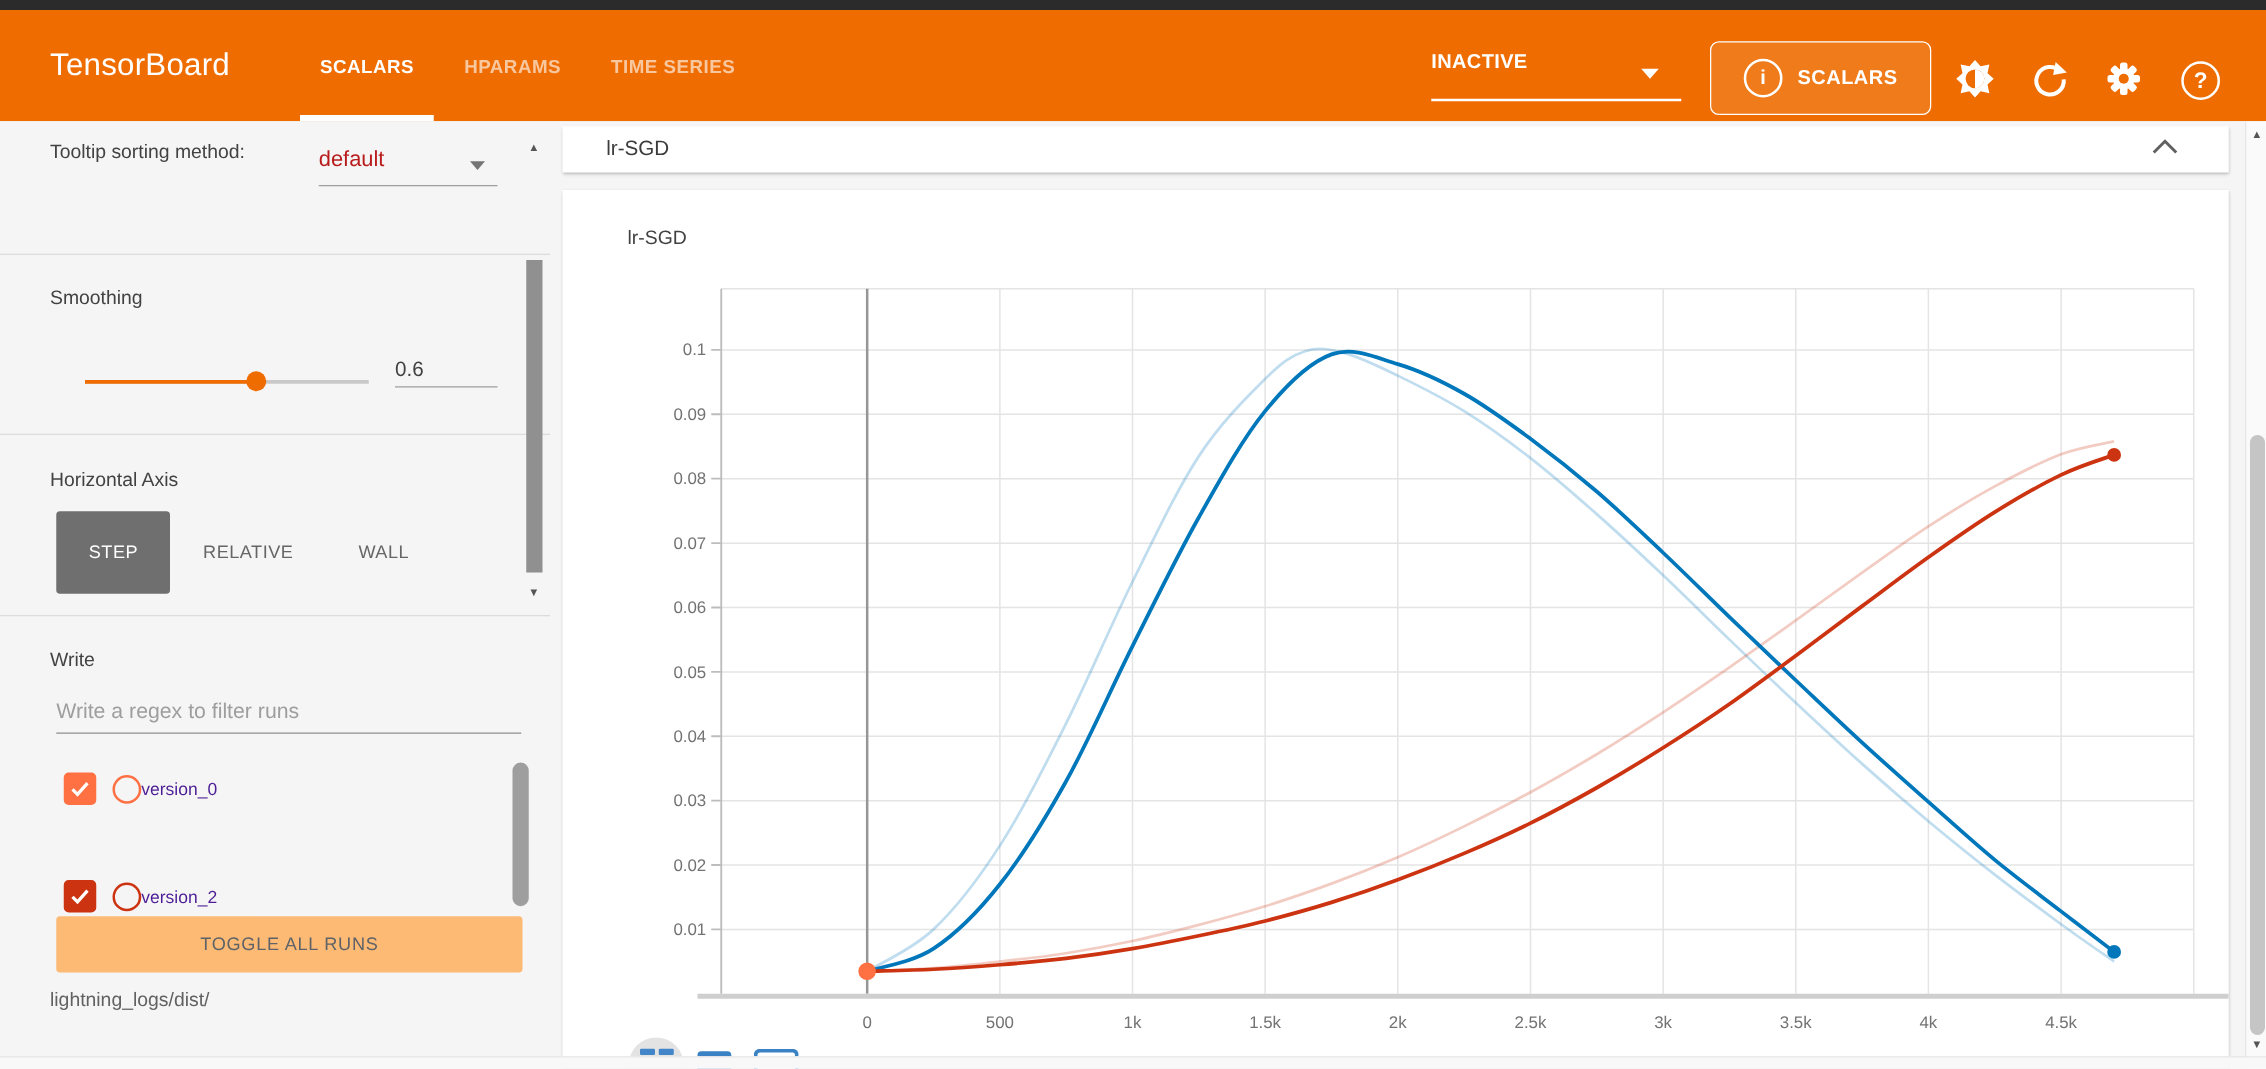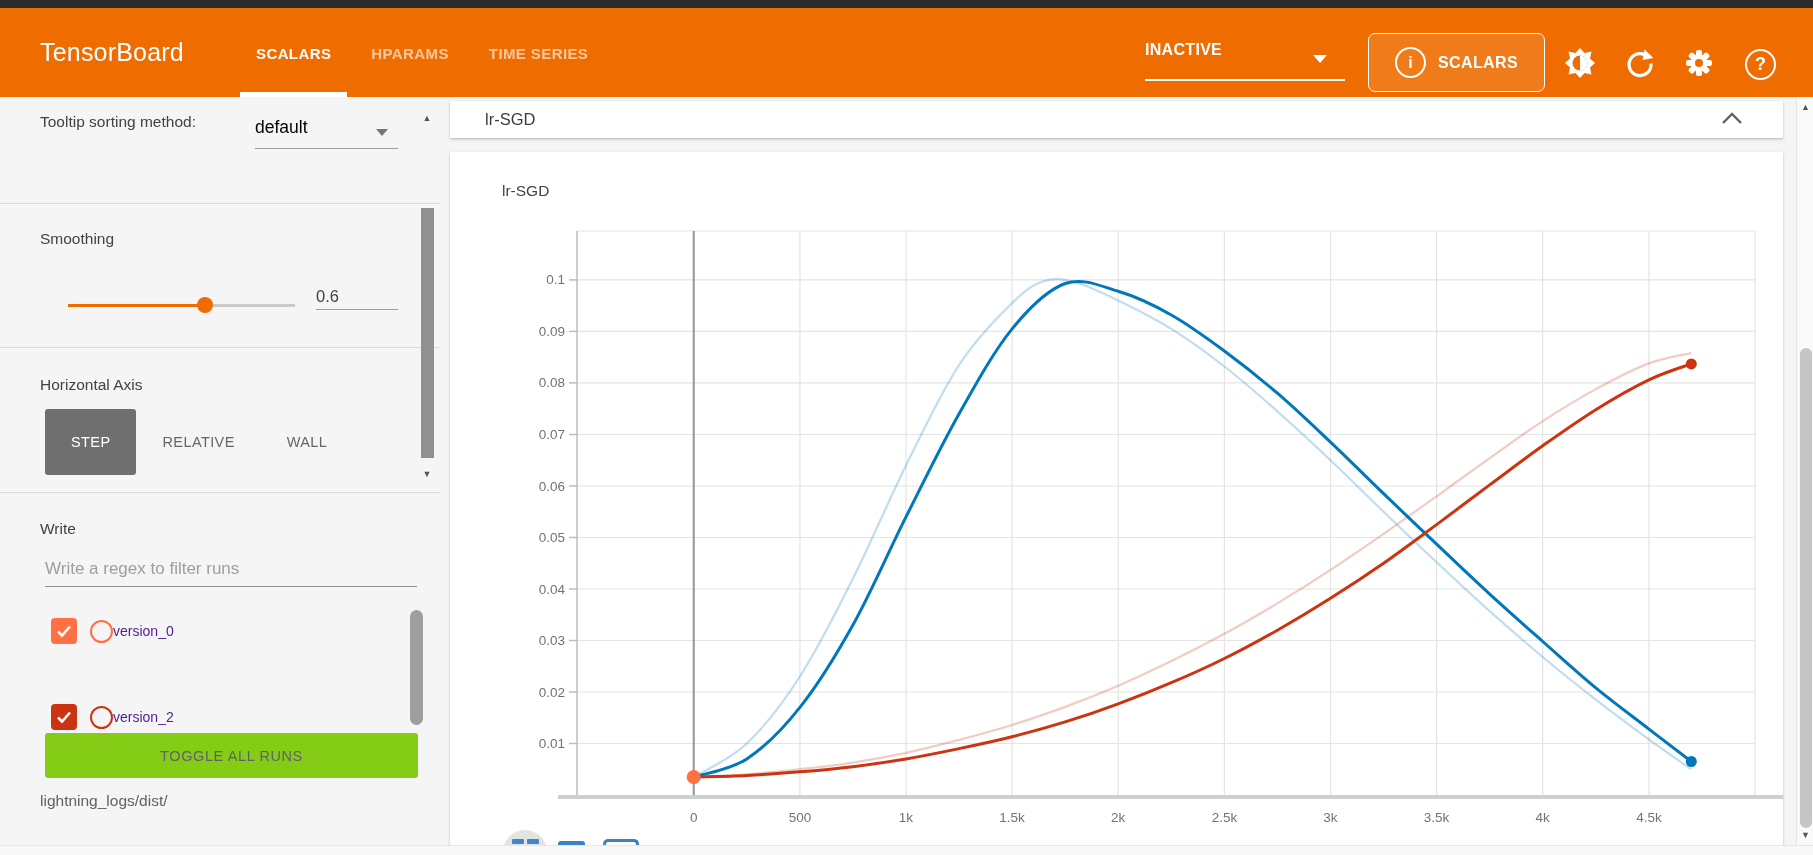--- a/index.html
+++ b/index.html
@@ -32,21 +32,21 @@
   .hicon svg{display:block;}
   #help-icon{top:41px;width:27px;height:27px;border:2.8px solid #fff;border-radius:50%;color:#fff;
       font-size:18px;font-weight:700;text-align:center;line-height:26px;}
 
   
   #sidebar{left:0;top:97px;width:440px;height:758px;background:#f5f5f5;}
   .divider{left:0;width:440px;height:1px;background:#dcdcdc;}
   .side-label{color:#424242;font-size:15.5px;line-height:23px;}
   #tooltip-label{left:40px;top:13px;width:170px;}
   #sorting-dropdown{left:255px;top:20px;width:143px;height:32px;cursor:pointer;}
-  #sorting-value{color:#000000;font-size:17.5px;}
+  #sorting-value{color:#b91c1c;font-size:17.5px;}
   #sorting-caret{position:absolute;right:10px;top:12px;width:0;height:0;border-left:6px solid transparent;
       border-right:6px solid transparent;border-top:7px solid #757575;}
   #sorting-underline{position:absolute;left:0;top:31px;width:143px;height:1px;background:#9e9e9e;}
 
   #smoothing-label{left:40px;top:130px;}
   #slider{left:68px;top:200px;width:227px;height:16px;cursor:pointer;}
   #slider-track{position:absolute;left:0;top:7px;width:227px;height:2.5px;background:#c9c9c9;}
   #slider-fill{position:absolute;left:0;top:7px;width:137px;height:2.5px;background:#ef6c00;}
   #slider-thumb{position:absolute;left:129px;top:0;width:16px;height:16px;border-radius:50%;background:#ef6c00;}
   #smoothing-input{left:316px;top:186px;width:82px;height:26px;border:none;border-bottom:1px solid #9e9e9e;
@@ -60,21 +60,21 @@
   #runs-label{left:40px;top:420px;}
   #runs-filter{left:45px;top:455px;width:372px;height:34px;border:none;border-bottom:1px solid #8f8f8f;
       background:transparent;font-family:inherit;font-size:17px;color:#424242;padding:0;outline:none;}
   #runs-filter::placeholder{color:#9e9e9e;}
   .run-row{left:51px;width:330px;height:28px;display:flex;align-items:center;cursor:pointer;}
   .cb{width:26px;height:26px;border-radius:4px;display:inline-flex;align-items:center;justify-content:center;flex:none;}
   .radio{width:23px;height:23px;border-radius:50%;border:2.5px solid #999;margin-left:13px;flex:none;
       display:inline-flex;align-items:center;justify-content:center;box-sizing:border-box;}
   .radio-dot{width:11px;height:11px;border-radius:50%;display:none;}
   .run-name{color:#4c1d95;font-size:14px;}
-  #toggle-all{left:45px;top:636px;width:373px;height:45px;background:#84cc16;border-radius:3px;border:none;
+  #toggle-all{left:45px;top:636px;width:373px;height:45px;background:#fdba74;border-radius:3px;border:none;
       color:#5f6368;font-family:inherit;font-size:14.5px;letter-spacing:.6px;cursor:pointer;}
   #logdir{left:40px;top:695px;color:#616161;font-size:15.5px;}
 
   
   .sb-arrow{color:#555;font-size:9px;width:16px;text-align:center;}
   #side-sb-up{left:419px;top:16px;}
   #side-sb-thumb{left:421px;top:111px;width:13px;height:250px;background:#909090;}
   #side-sb-down{left:419px;top:372px;}
   #runs-sb-thumb{left:410px;top:513px;width:13px;height:115px;background:#9e9e9e;border-radius:7px;}
 

